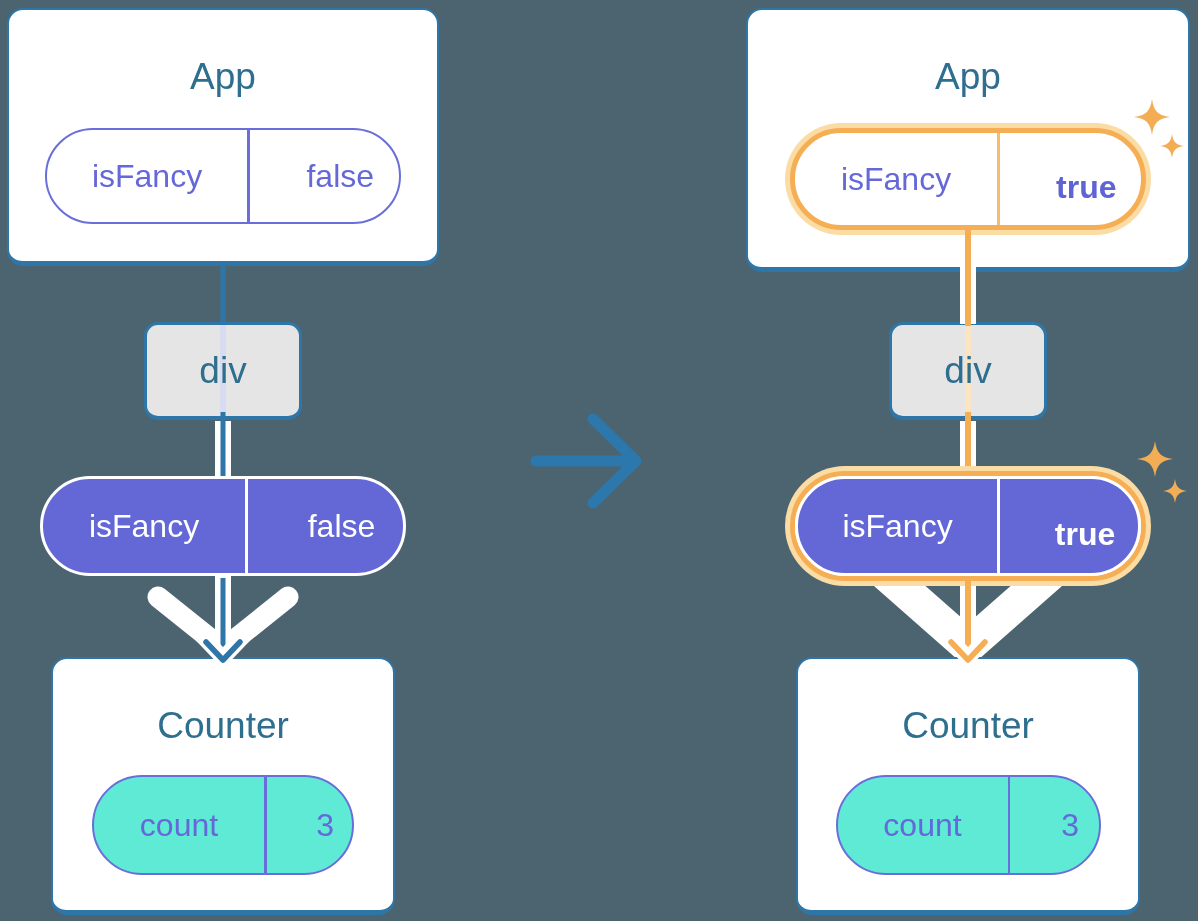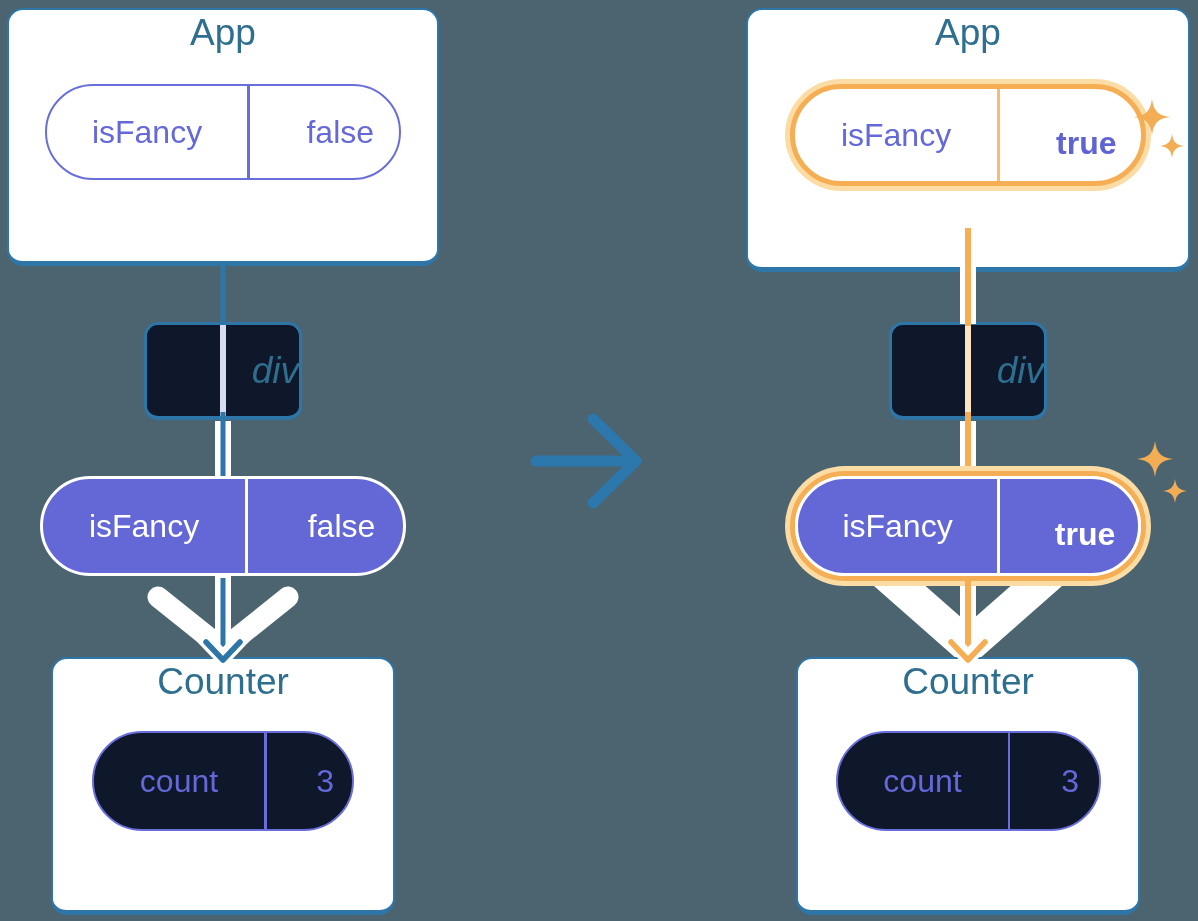--- a/index.html
+++ b/index.html
@@ -11,45 +11,45 @@
   svg.layer{position:absolute;left:0;top:0;pointer-events:none;}
   .layerA{z-index:0;}
   .layerB{z-index:2;}
   .layerD{z-index:4;}
   .card{
     position:absolute;background:#fff;border:2.5px solid #2E76A8;
     border-bottom-width:5px;border-radius:16px;box-sizing:border-box;z-index:1;
   }
   .node-title{
     text-align:center;font-size:37px;line-height:46px;font-weight:500;
-    color:#2E6E8E;
+    color:#2E6E8E;margin-top:44px;
   }
   .divbox{
-    position:absolute;background:#0f172a;border:3px solid #2E76A8;
+    position:absolute;background:#e5e5e5;border:3px solid #2E76A8;
     border-bottom-width:4.5px;border-radius:14px;box-sizing:border-box;z-index:1;
-    display:flex;align-items:center;justify-content:flex-end;font-style:italic;
+    display:flex;align-items:center;justify-content:center;
   }
   .divbox .through{
     position:absolute;top:0;bottom:0;left:50%;width:6px;margin-left:-3px;z-index:0;
   }
   .through.purple{background:#D8DCF2;}
   .through.orange{background:#FBE4C2;}
   .divbox .divlabel{position:relative;z-index:1;font-size:37px;font-weight:500;color:#2E6E8E;}
   .pill{
     display:flex;align-items:stretch;box-sizing:border-box;border-radius:60px;
     font-size:32px;color:#6468D8;overflow:hidden;
   }
   .cell{display:flex;align-items:center;justify-content:center;height:100%;}
   .grow{flex:1;padding-left:32px;}
   .pill-divider{width:2.5px;align-self:stretch;}
   .pd-purple{background:#6A6EDA;}
   .pd-white{background:#fff;width:3px;}
   .pd-orange{background:#F8BC6F;}
   .outline-pill{background:#fff;border:2.5px solid #6A6EDA;height:96px;margin:28px auto 0;}
-  .counter-pill{background:#0f172a;border:2.5px solid #6A6EDA;height:100px;margin:26px auto 0;}
+  .counter-pill{background:#5eead4;border:2.5px solid #6A6EDA;height:100px;margin:26px auto 0;}
   .ring-pill{
     background:#fff;border:5px solid #F6AE54;height:102px;margin:28px auto 0;
     box-shadow:0 0 0 5px #FBDCA4;border-radius:53px;
   }
   .solid-pill{
     position:absolute;background:#6368D6;border:3px solid #fff;color:#fff;z-index:3;
   }
   .ring-wrap{
     position:absolute;background:#fff;border:5px solid #F6AE54;border-radius:56px;
     box-shadow:0 0 0 5px #FBDCA4;box-sizing:border-box;z-index:3;

